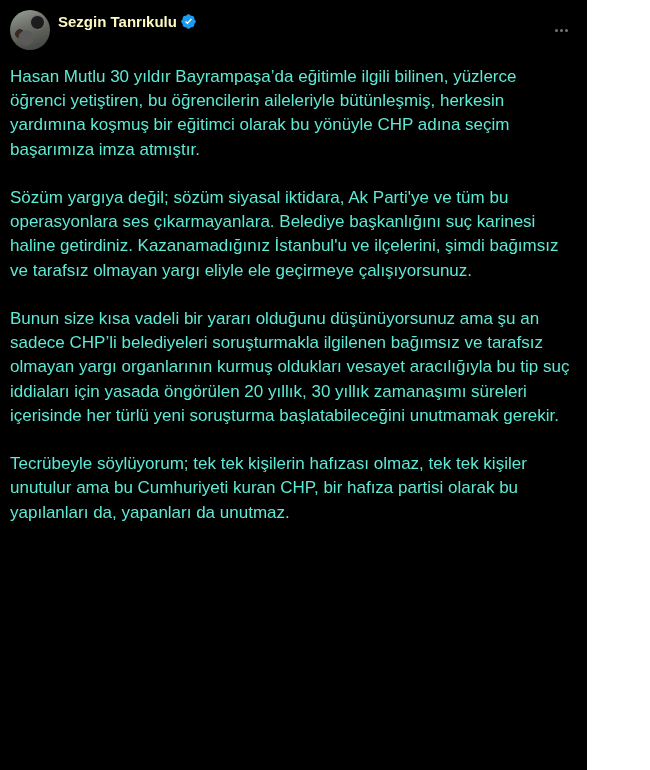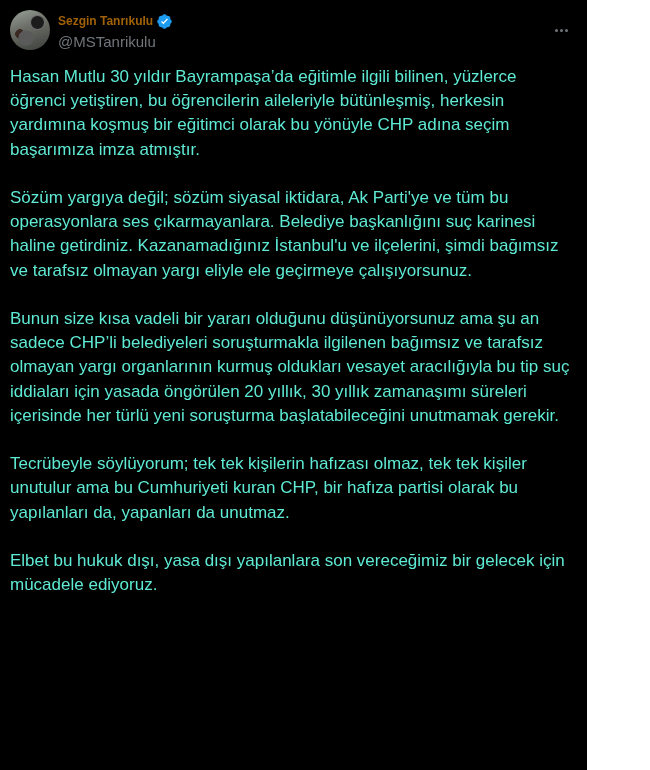--- a/index.html
+++ b/index.html
@@ -19,21 +19,21 @@
                 radial-gradient(circle at 25% 60%, #3a2a22 0 12%, transparent 13%),
                 linear-gradient(160deg, #9aa39a 0%, #6c7068 40%, #3c3f3a 100%);
     overflow: hidden;
   }
   .avatar .sign {
     position: absolute; left: 20px; top: 5px; width: 13px; height: 13px; border-radius: 50%;
     background: #1c1c1c; border: 1px solid #777;
   }
   .names { position: absolute; left: 48px; top: 1px; }
   .display-name-row { display: flex; align-items: center; height: 20px; }
-  .display-name { font-weight: bold; font-size: 12px; color: #a16207; }
+  .display-name { font-weight: bold; font-size: 15px; color: #fef9c3; }
   .verified { width: 17px; height: 17px; margin-left: 3px; }
   .handle { font-size: 15px; color: #71767b; margin-top: 2px; }
   .more {
     position: absolute; right: 16px; top: 10px; width: 20px; height: 20px;
     display: flex; align-items: center; justify-content: center; gap: 2px;
   }
   .more span { width: 3px; height: 3px; border-radius: 50%; background: #71767b; display: block; }
   .body {
     position: absolute; left: 10px; top: 65px; width: 565px;
     font-size: 17px; line-height: 24.2px; color: #5eead4;
@@ -49,29 +49,27 @@
       <div class="sign"></div>
     </div>
     <div class="names">
       <div class="display-name-row">
         <span class="display-name">Sezgin Tanrıkulu</span>
         <svg class="verified" viewBox="0 0 22 22">
           <path fill="#1d9bf0" d="M20.4 11c0-1.3-.8-2.5-2-3 .4-1.3.1-2.7-.8-3.6-.9-.9-2.4-1.2-3.6-.8-.5-1.2-1.7-2-3-2s-2.5.8-3 2c-1.3-.4-2.7-.1-3.6.8-.9.9-1.2 2.4-.8 3.6-1.2.5-2 1.7-2 3s.8 2.5 2 3c-.4 1.3-.1 2.7.8 3.6.9.9 2.4 1.2 3.6.8.5 1.2 1.7 2 3 2s2.5-.8 3-2c1.3.4 2.7.1 3.6-.8.9-.9 1.2-2.4.8-3.6 1.2-.5 2-1.7 2-3z"></path>
           <path fill="#ffffff" d="M9.6 14.6 6.5 11.5l1.3-1.3 1.8 1.8 4.6-5 1.3 1.2z"></path>
         </svg>
       </div>
-      <div class="handle">@MSTanrikulu</div>
     </div>
     <div class="more">
       <span></span>
       <span></span>
       <span></span>
     </div>
   </div>
 
   <div class="body">
     <p>Hasan Mutlu 30 yıldır Bayrampaşa’da eğitimle ilgili bilinen, yüzlerce öğrenci yetiştiren, bu öğrencilerin aileleriyle bütünleşmiş, herkesin yardımına koşmuş bir eğitimci olarak bu yönüyle CHP adına seçim başarımıza imza atmıştır.</p>
     <p>Sözüm yargıya değil; sözüm siyasal iktidara, Ak Parti'ye ve tüm bu operasyonlara ses çıkarmayanlara. Belediye başkanlığını suç karinesi haline getirdiniz. Kazanamadığınız İstanbul'u ve ilçelerini, şimdi bağımsız ve tarafsız olmayan yargı eliyle ele geçirmeye çalışıyorsunuz.</p>
     <p>Bunun size kısa vadeli bir yararı olduğunu düşünüyorsunuz ama şu an sadece CHP’li belediyeleri soruşturmakla ilgilenen bağımsız ve tarafsız olmayan yargı organlarının kurmuş oldukları vesayet aracılığıyla bu tip suç iddiaları için yasada öngörülen 20 yıllık, 30 yıllık zamanaşımı süreleri içerisinde her türlü yeni soruşturma başlatabileceğini unutmamak gerekir.</p>
     <p>Tecrübeyle söylüyorum; tek tek kişilerin hafızası olmaz, tek tek kişiler unutulur ama bu Cumhuriyeti kuran CHP, bir hafıza partisi olarak bu yapılanları da, yapanları da unutmaz.</p>
-    <p>Elbet bu hukuk dışı, yasa dışı yapılanlara son vereceğimiz bir gelecek için mücadele ediyoruz.</p>
   </div>
 </div>
 
 </body></html>

